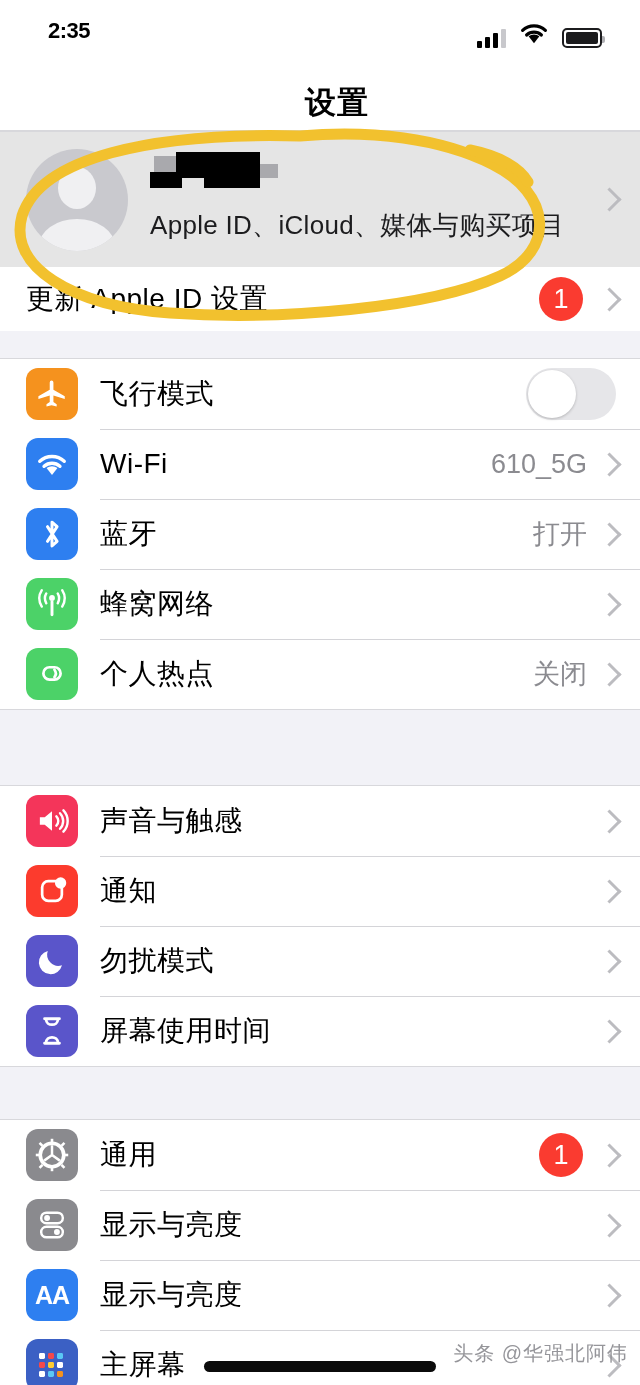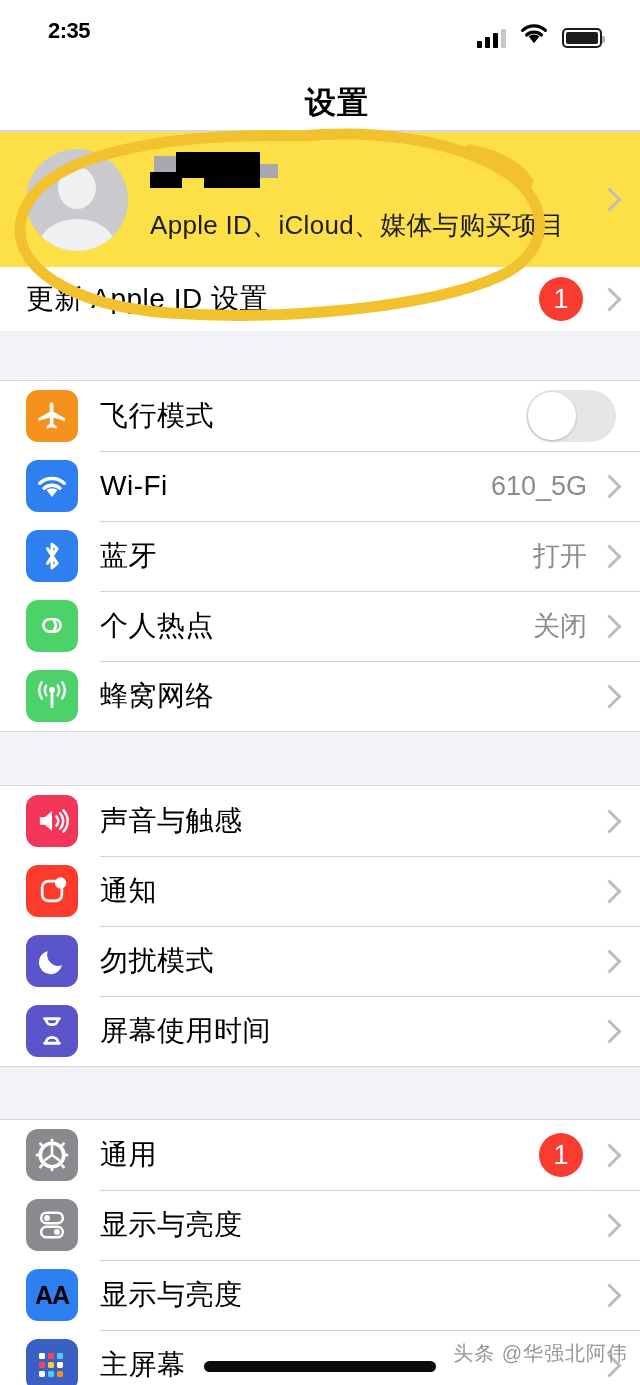--- a/index.html
+++ b/index.html
@@ -178,21 +178,21 @@
   }
 
   
   #appleid-group { top: 131px; height: 200px; }
   #appleid-row {
     position: relative;
     display: flex;
     align-items: center;
     height: 135px;
     padding-left: 26px;
-    background: #fde047;
+    background: #e5e5e5;
   }
   #avatar {
     flex: 0 0 102px;
     width: 102px; height: 102px;
     border-radius: 50%;
     background: #c9c9ce;
     position: relative;
     overflow: hidden;
   }
   #avatar .head {
@@ -241,21 +241,21 @@
   #appleid-name .r5 { left: 110px;top: 4px;  width: 18px; height: 14px; background:#a9a9ad; }
   #appleid-sub {
     font-size: 26px;
     color: #1c1c1e;
     letter-spacing: 0.3px;
   }
   #update-row { height: 64px; }
   #update-row .row-label { margin-left: 0; }
 
   
-  #net-group    { top: 380px; }
+  #net-group    { top: 358px; }
   #notif-group  { top: 785px; }
   #general-group{ top: 1119px; border-bottom: none; }
 
   
   .ic { position: absolute; inset: 0; display: flex; align-items: center; justify-content: center; }
   .ic svg { display: block; }
 
   
   #annotation {
     position: absolute;
@@ -382,46 +382,46 @@
           </span>
       </span>
       <span class="row-label">蓝牙</span>
       <span class="row-value">打开</span>
       <span class="chev"></span>
     </div>
 
     <div class="row">
       <span class="row-icon" style="background:#4CD268">
         <span class="ic">
-            <svg width="32" height="32" viewBox="0 0 26 26">
-          <path d="M11 7.5 a5 5 0 1 0 0 10 h4 a5 5 0 1 0 0 -10 z" stroke="#fff" stroke-width="2.2" fill="none"></path>
-          <path d="M15 9.5 a5 5 0 0 1 0 6" stroke="#fff" stroke-width="2.2" fill="none" stroke-linecap="round"></path>
-        </svg>
-          </span>
-      </span>
-      <span class="row-label">个人热点</span>
-      <span class="row-value">关闭</span>
-      <span class="chev"></span>
-    </div>
-
-    <div class="row">
-      <span class="row-icon" style="background:#4CD268">
-        <span class="ic">
             <svg width="34" height="32" viewBox="0 0 28 26">
           <rect x="12.8" y="10" width="2.4" height="13" rx="1.2" fill="#fff"></rect>
           <circle cx="14" cy="8" r="2.4" fill="#fff"></circle>
           <path d="M9.3 4.3 A8 8 0 0 0 9.3 12.4" stroke="#fff" stroke-width="2" fill="none" stroke-linecap="round"></path>
           <path d="M18.7 4.3 A8 8 0 0 1 18.7 12.4" stroke="#fff" stroke-width="2" fill="none" stroke-linecap="round"></path>
           <path d="M5.6 1.6 A12.6 12.6 0 0 0 5.6 15.1" stroke="#fff" stroke-width="2" fill="none" stroke-linecap="round"></path>
           <path d="M22.4 1.6 A12.6 12.6 0 0 1 22.4 15.1" stroke="#fff" stroke-width="2" fill="none" stroke-linecap="round"></path>
         </svg>
           </span>
       </span>
       <span class="row-label">蜂窝网络</span>
       <span class="row-value"></span>
+      <span class="chev"></span>
+    </div>
+
+    <div class="row">
+      <span class="row-icon" style="background:#4CD268">
+        <span class="ic">
+            <svg width="32" height="32" viewBox="0 0 26 26">
+          <path d="M11 7.5 a5 5 0 1 0 0 10 h4 a5 5 0 1 0 0 -10 z" stroke="#fff" stroke-width="2.2" fill="none"></path>
+          <path d="M15 9.5 a5 5 0 0 1 0 6" stroke="#fff" stroke-width="2.2" fill="none" stroke-linecap="round"></path>
+        </svg>
+          </span>
+      </span>
+      <span class="row-label">个人热点</span>
+      <span class="row-value">关闭</span>
       <span class="chev"></span>
     </div>
   </div>
 
   <div class="group" id="notif-group">
 
     <div class="row">
       <span class="row-icon" style="background:#F4355A">
         <span class="ic">
             <svg width="34" height="30" viewBox="0 0 28 24">
@@ -524,21 +524,21 @@
         </svg>
           </span>
       </span>
       <span class="row-label">显示与亮度</span>
       <span class="row-value"></span>
       <span class="chev"></span>
     </div>
 
     <div class="row">
       <span class="row-icon" style="background:#2E7FF0">
-        <span class="ic" style="color:#000000;font-size:25px;font-weight:600;letter-spacing:-1px;font-family:'Liberation Sans',sans-serif;">AA</span>
+        <span class="ic" style="color:#ffffff;font-size:25px;font-weight:600;letter-spacing:-1px;font-family:'Liberation Sans',sans-serif;">AA</span>
       </span>
       <span class="row-label">显示与亮度</span>
       <span class="row-value"></span>
       <span class="chev"></span>
     </div>
 
     <div class="row">
       <span class="row-icon" style="background:#3B60C4">
         <span class="ic">
             <svg width="40" height="40" viewBox="0 0 40 40">

